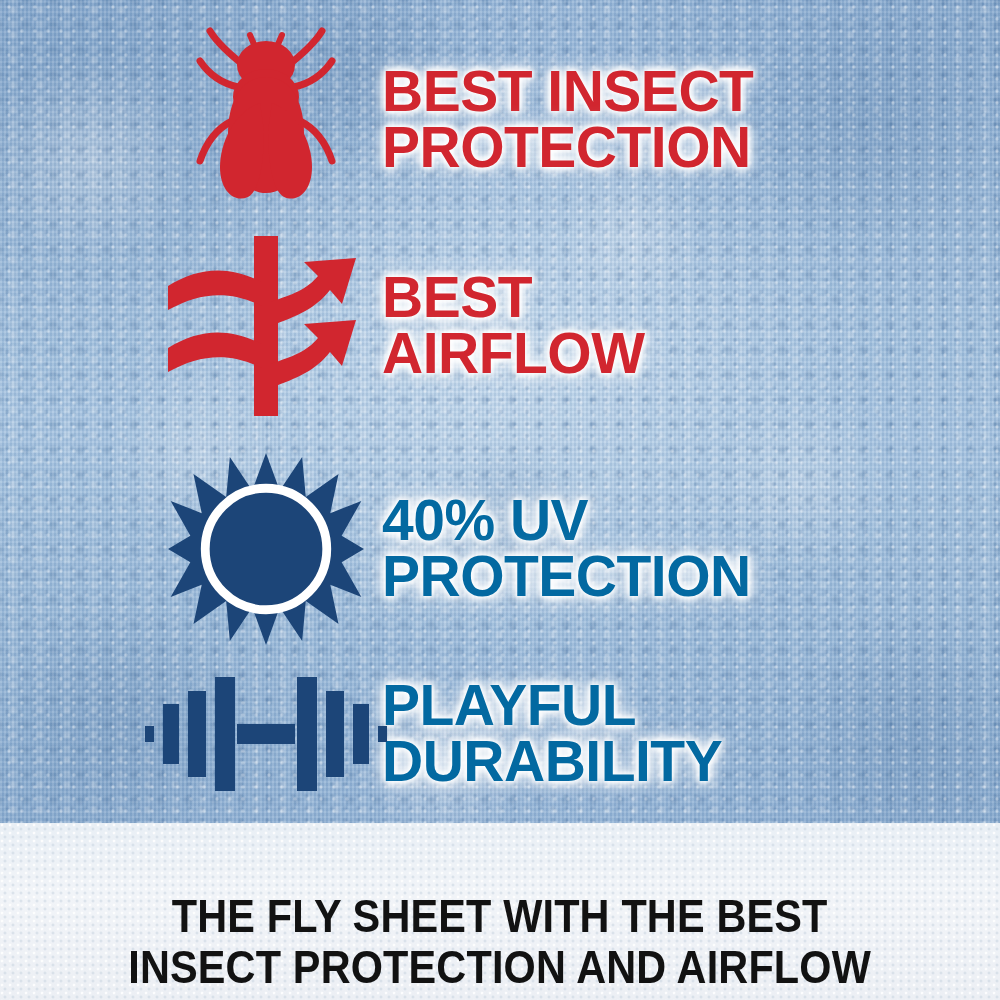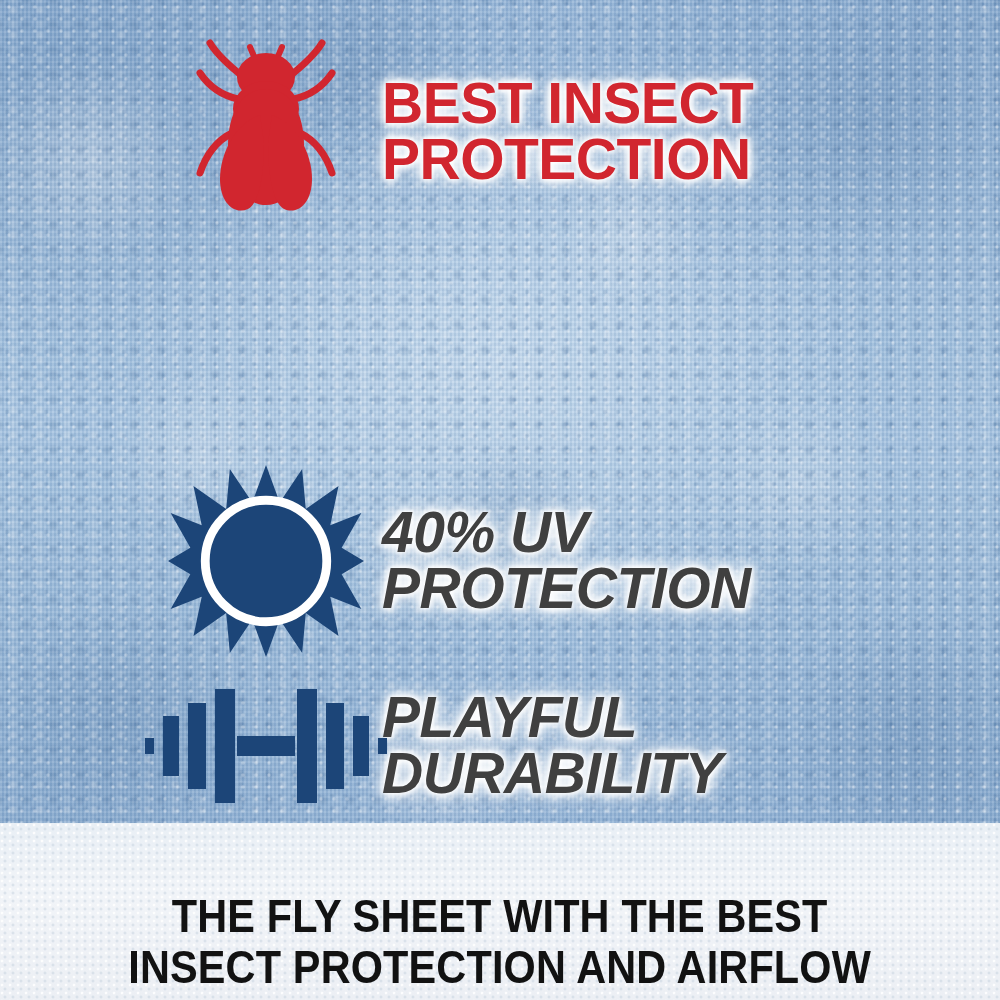--- a/index.html
+++ b/index.html
@@ -86,21 +86,21 @@
       radial-gradient(circle at 78% 58%, rgba(255,255,255,0.22), rgba(255,255,255,0) 9%),
       radial-gradient(circle at 15% 84%, rgba(70,110,156,0.20), rgba(70,110,156,0) 10%),
       radial-gradient(circle at 45% 90%, rgba(255,255,255,0.24), rgba(255,255,255,0) 8%),
       radial-gradient(circle at 88% 86%, rgba(70,110,156,0.22), rgba(70,110,156,0) 10%);
   }
 
   
   .rows {
     position: absolute;
     left: 0;
-    top: 16px;
+    top: 4px;
     width: 1000px;
     height: 823px;
   }
   .row {
     position: absolute;
     display: flex;
     align-items: center;
   }
   .icon-cell {
     position: relative;
@@ -121,25 +121,24 @@
     letter-spacing: -0.5px;
     white-space: pre-line;
   }
   .feat-red {
     color: #d1262f;
     text-shadow:
       0 0 6px #ffffff, 0 0 6px #ffffff, 0 0 10px #ffffff,
       0 0 14px rgba(255,255,255,0.95), 0 0 20px rgba(255,255,255,0.8);
   }
   .feat-navy {
-    color: #404040;
+    color: #0369a1;
     text-shadow:
       0 0 6px #ffffff, 0 0 6px #ffffff, 0 0 11px #ffffff,
       0 0 16px rgba(255,255,255,0.95), 0 0 22px rgba(255,255,255,0.8);
-    font-style: italic;
   }
 
   
   #row-insect   { left: 150px; top: 18px;  width: 850px; height: 196px; }
   #row-airflow  { left: 150px; top: 222px; width: 850px; height: 200px; }
   #row-uv       { left: 150px; top: 440px; width: 850px; height: 210px; }
   #row-dura     { left: 150px; top: 650px; width: 850px; height: 160px; }
 
   #row-insect .icon-cell  { width: 232px; height: 196px; }
   #row-airflow .icon-cell { width: 232px; height: 200px; }
@@ -239,20 +238,42 @@
                      C86 166 82 134 82 106 Z"></path>
           </g>
         </svg>
       </div>
       <div class="text-cell">
         <p class="feat-text feat-red">BEST INSECT
 PROTECTION</p>
       </div>
     </div>
 
+    <div class="row" id="row-airflow">
+      <div class="icon-cell">
+        <svg width="200" height="180" viewBox="0 0 200 180" aria-hidden="true">
+
+          <rect x="88" y="0" width="24" height="180" fill="#d1262f"></rect>
+
+          <path d="M2 50 C34 30 64 30 96 46 L96 70 C64 54 34 56 2 74 Z" fill="#d1262f"></path>
+
+          <path d="M2 112 C34 92 64 92 96 108 L96 132 C64 116 34 118 2 136 Z" fill="#d1262f"></path>
+
+          <path d="M104 66 C128 58 140 54 152 40 L152 40 L138 26 L190 22 L176 68 L164 54
+                   C150 72 132 80 104 90 Z" fill="#d1262f"></path>
+
+          <path d="M104 128 C128 120 140 116 152 102 L152 102 L138 88 L190 84 L176 130 L164 116
+                   C150 134 132 142 104 152 Z" fill="#d1262f"></path>
+        </svg>
+      </div>
+      <div class="text-cell">
+        <p class="feat-text feat-red">BEST
+AIRFLOW</p>
+      </div>
+    </div>
 
     <div class="row" id="row-uv">
       <div class="icon-cell">
         <svg width="196" height="196" viewBox="0 0 200 200" aria-hidden="true">
 
           <polygon fill="#1c4578" points="
             100,2 114.0,40.4 136.9,6.2 140.6,47.0 174.0,23.4 165.6,63.4 197.3,50.9
             177.2,86.5 200,100 177.2,113.5 197.3,149.1 165.6,136.6 174.0,176.6
             140.6,153.0 136.9,193.8 114.0,159.6 100,198 86.0,159.6 63.1,193.8
             59.4,153.0 26.0,176.6 34.4,136.6 2.7,149.1 22.8,113.5 0,100 22.8,86.5

